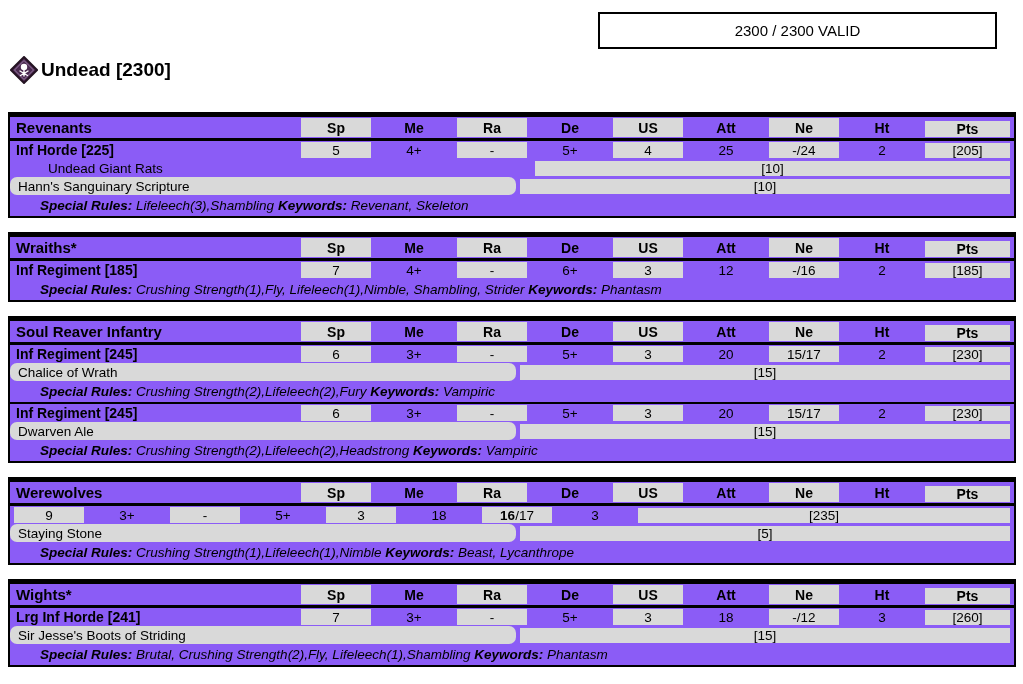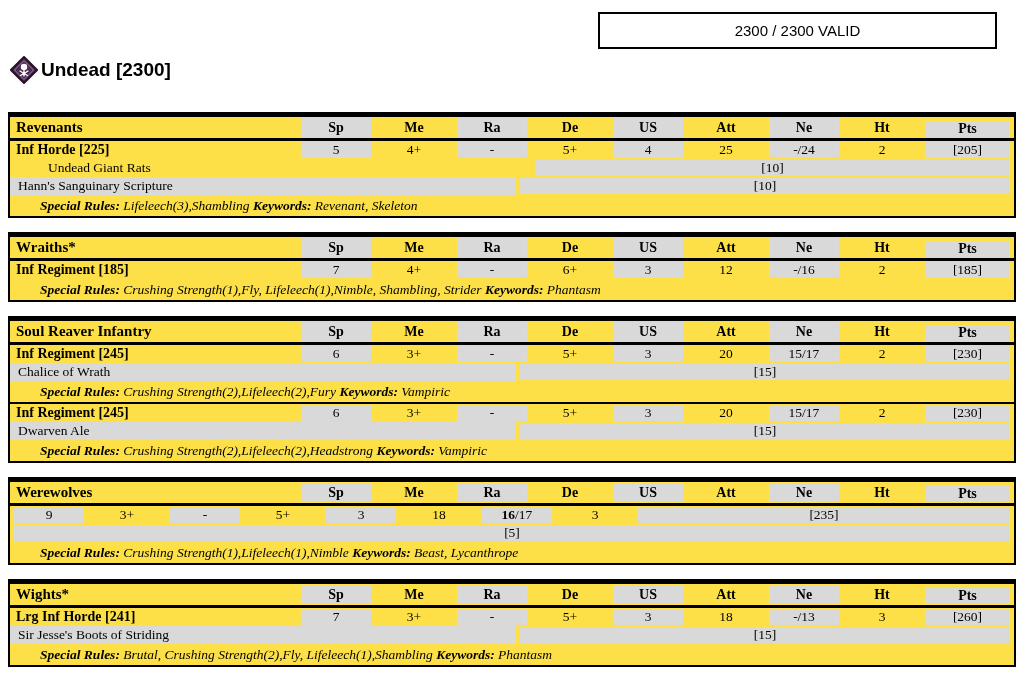--- a/index.html
+++ b/index.html
@@ -10,39 +10,39 @@
   
   .title { position:absolute; left:14px; top:14px; font-size:24px; font-weight:bold; }
   .valid-box { position:absolute; left:598px; top:12px; width:399px; height:37px;
     border:2px solid #000; display:flex; align-items:center; justify-content:center;
     font-size:15px; }
   .army-line { position:absolute; left:10px; top:56px; display:flex; align-items:center; gap:3px; }
   .army-line .label { font-size:19px; font-weight:bold; }
 
   
   #blocks { position:absolute; left:8px; top:112px; width:1008px; }
-  .block { border:2px solid #000; border-top:5px solid #000; margin-bottom:14px; background:#fde047;font-family:Liberation Serif, serif; }
+  .block { border:2px solid #000; border-top:5px solid #000; margin-bottom:14px; background:#8b5cf6; }
 
   .row { display:flex; align-items:stretch; }
   .namecol { width:287px; flex:none; display:flex; align-items:center; padding-left:6px; }
   .statcol { width:78px; flex:none; display:flex; }
   .ptscol  { flex:1; display:flex;align-items:flex-end; }
   .bg { flex:1; margin:1px 4px; display:flex; align-items:center; justify-content:center; }
   .shaded .bg, .bg.gray { background:var(--gray); }
 
   .hdr-row { height:24px; border-bottom:3px solid #000; font-weight:bold; }
   .hdr-row .namecol { font-size:15px; }
   .hdr-row .statcol, .hdr-row .ptscol { font-size:14px; }
 
   .stat-row { height:18px; font-size:13.5px; }
   .stat-row .namecol { font-weight:bold; font-size:14px; }
 
   .item-row { height:18px; font-size:13.5px; }
   .item-row .left { flex:1; display:flex; align-items:center; }
-  .item-row.grayrow .left { background:var(--gray); }
+  .item-row.grayrow .left { background:var(--gray);border-radius:7px; }
   .item-row .left.deep { padding-left:38px; }
   .item-row .left.shallow { padding-left:8px; }
 
   .special-row { height:21px; font-size:13.5px; font-style:italic;
     display:flex; align-items:center; padding-left:30px; white-space:pre; }
   .special-row b { font-weight:bold; }
 
   .unit.separated { border-top:2px solid #000; }
 </style>
 </head>
@@ -375,20 +375,21 @@
               <div class="bg gray"><b>16</b>/17</div>
             </div>
             <div class="statcol">
               <div class="bg">3</div>
             </div>
             <div class="ptscol">
               <div class="bg gray">[235]</div>
             </div>
           </div>
           <div class="row item-row grayrow">
+            <div class="left shallow">Staying Stone</div>
             <div class="ptscol">
               <div class="bg gray">[5]</div>
             </div>
           </div>
           <div class="special-row"><b>Special Rules:</b><span> Crushing Strength(1),Lifeleech(1),Nimble </span><b>Keywords:</b><span> Beast, Lycanthrope</span></div>
         </div>
       </div>
       <div class="block">
         <div class="row hdr-row">
           <div class="namecol">Wights*</div>
@@ -435,21 +436,21 @@
             <div class="statcol">
               <div class="bg">5+</div>
             </div>
             <div class="statcol">
               <div class="bg gray">3</div>
             </div>
             <div class="statcol">
               <div class="bg">18</div>
             </div>
             <div class="statcol">
-              <div class="bg gray">-/13</div>
+              <div class="bg gray">-/12</div>
             </div>
             <div class="statcol">
               <div class="bg">3</div>
             </div>
             <div class="ptscol">
               <div class="bg gray">[260]</div>
             </div>
           </div>
           <div class="row item-row grayrow">
             <div class="left shallow">Sir Jesse's Boots of Striding</div>

